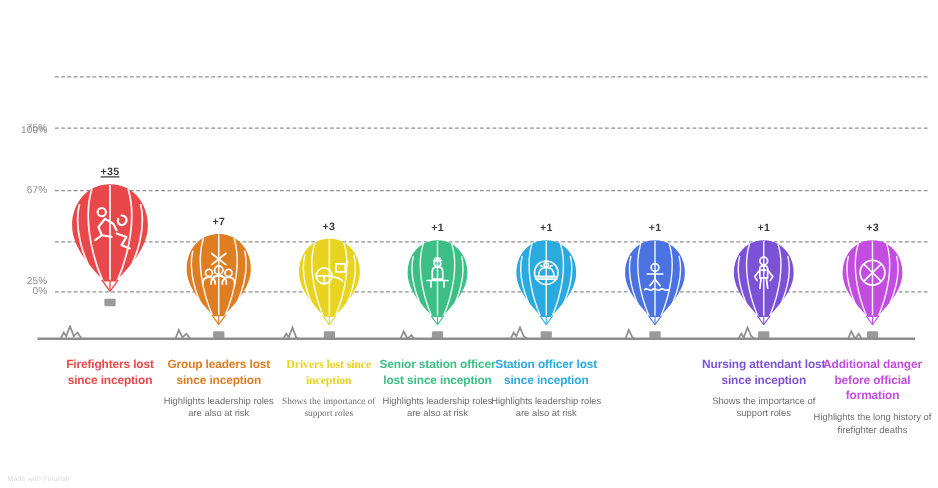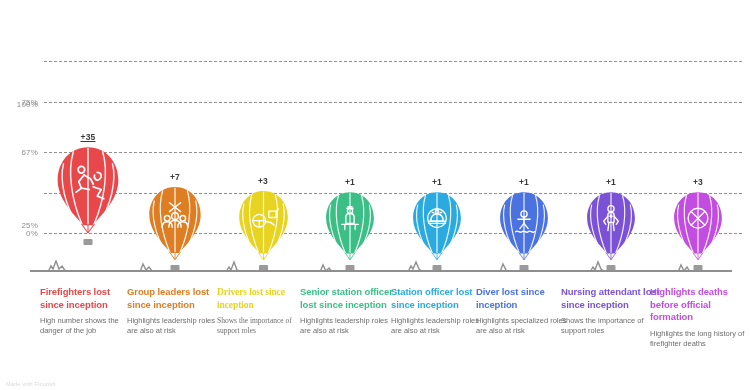--- a/index.html
+++ b/index.html
@@ -38,21 +38,21 @@
     letter-spacing: .2px;
   }
   .balloon { position: absolute; left: 50%; transform: translateX(-50%); }
   .basket {
     position: absolute; left: 50%; transform: translateX(-50%);
     background: #9a9a9a; border-radius: 1px;
   }
 
   
   #captions { position: absolute; left: 0; top: 286px; width: 750px; height: 100px; }
-  .caption { position: absolute; transform: translateX(-50%); }
+  .caption { position: absolute; transform: translateX(-50%); text-align: center; }
   .cap-title {
     font-size: 9.5px; font-weight: bold; line-height: 12.5px;
     letter-spacing: -.1px;
   }
   .cap-sub {
     margin-top: 5px;
     font-size: 7.5px; line-height: 10px; color: #6d6d6d;
   }
 
   #watermark {
@@ -295,46 +295,41 @@
         <polyline points="0,12 3,7 5,10 8,2 11,9 15,12" fill="none" stroke="#8e8e8e" stroke-width="1.4"></polyline>
       </svg>
       <svg width="12" height="12" viewBox="0 0 12 12" class="hill" style="left: 648px; bottom: 0px;">
         <polyline points="0,12 3,5 6,11 9,7 12,12" fill="none" stroke="#8e8e8e" stroke-width="1.4"></polyline>
       </svg>
     </div>
 
   <div id="captions">
       <div class="caption" style="left: 88px; top: 0px; width: 96px;">
         <div class="cap-title" style="color: rgb(232, 72, 74);">Firefighters lost since inception</div>
-        <div class="cap-sub">High number shows the danger of the job</div>
       </div>
       <div class="caption" style="left: 175px; top: 0px; width: 96px;">
         <div class="cap-title" style="color: rgb(222, 125, 34);">Group leaders lost since inception</div>
         <div class="cap-sub">Highlights leadership roles are also at risk</div>
       </div>
       <div class="caption" style="left: 263px; top: 0px; width: 92px; font-family: Liberation Serif, serif;">
         <div class="cap-title" style="color: rgb(232, 211, 33);">Drivers lost since inception</div>
         <div class="cap-sub">Shows the importance of support roles</div>
       </div>
       <div class="caption" style="left: 350px; top: 0px; width: 100px;">
         <div class="cap-title" style="color: rgb(59, 191, 134);">Senior station officer lost since inception</div>
         <div class="cap-sub">Highlights leadership roles are also at risk</div>
       </div>
       <div class="caption" style="left: 437px; top: 0px; width: 92px;">
         <div class="cap-title" style="color: rgb(43, 170, 223);">Station officer lost since inception</div>
         <div class="cap-sub">Highlights leadership roles are also at risk</div>
       </div>
-      <div class="caption" style="left: 524px; top: 0px; width: 96px;">
-        <div class="cap-title" style="color: rgb(74, 114, 224);">Diver lost since inception</div>
-        <div class="cap-sub">Highlights specialized roles are also at risk</div>
-      </div>
       <div class="caption" style="left: 611px; top: 0px; width: 100px;">
         <div class="cap-title" style="color: rgb(123, 82, 214);">Nursing attendant lost since inception</div>
         <div class="cap-sub">Shows the importance of support roles</div>
       </div>
       <div class="caption" style="left: 698px; top: 0px; width: 96px;">
-        <div class="cap-title" style="color: rgb(194, 77, 224);">Highlights deaths before official formation</div>
+        <div class="cap-title" style="color: rgb(194, 77, 224);">Additional danger before official formation</div>
         <div class="cap-sub">Highlights the long history of firefighter deaths</div>
       </div>
     </div>
 
   <div id="watermark">Made with Flourish</div>
 </div>
 
 </body></html>

